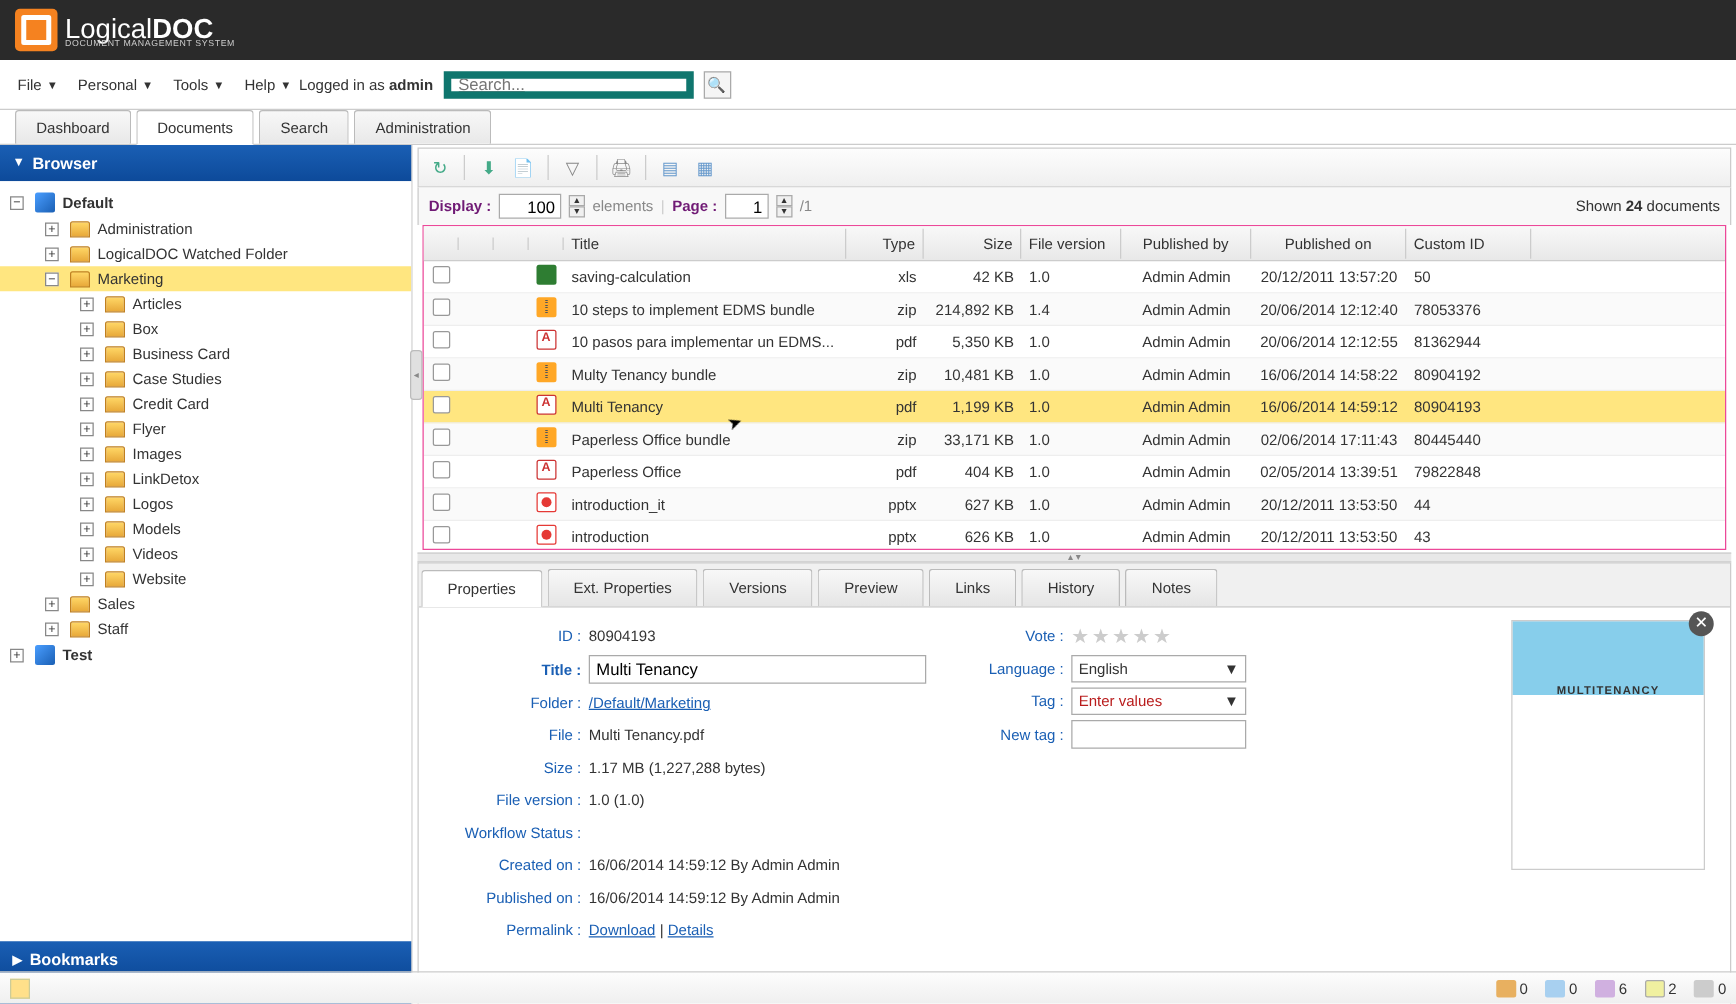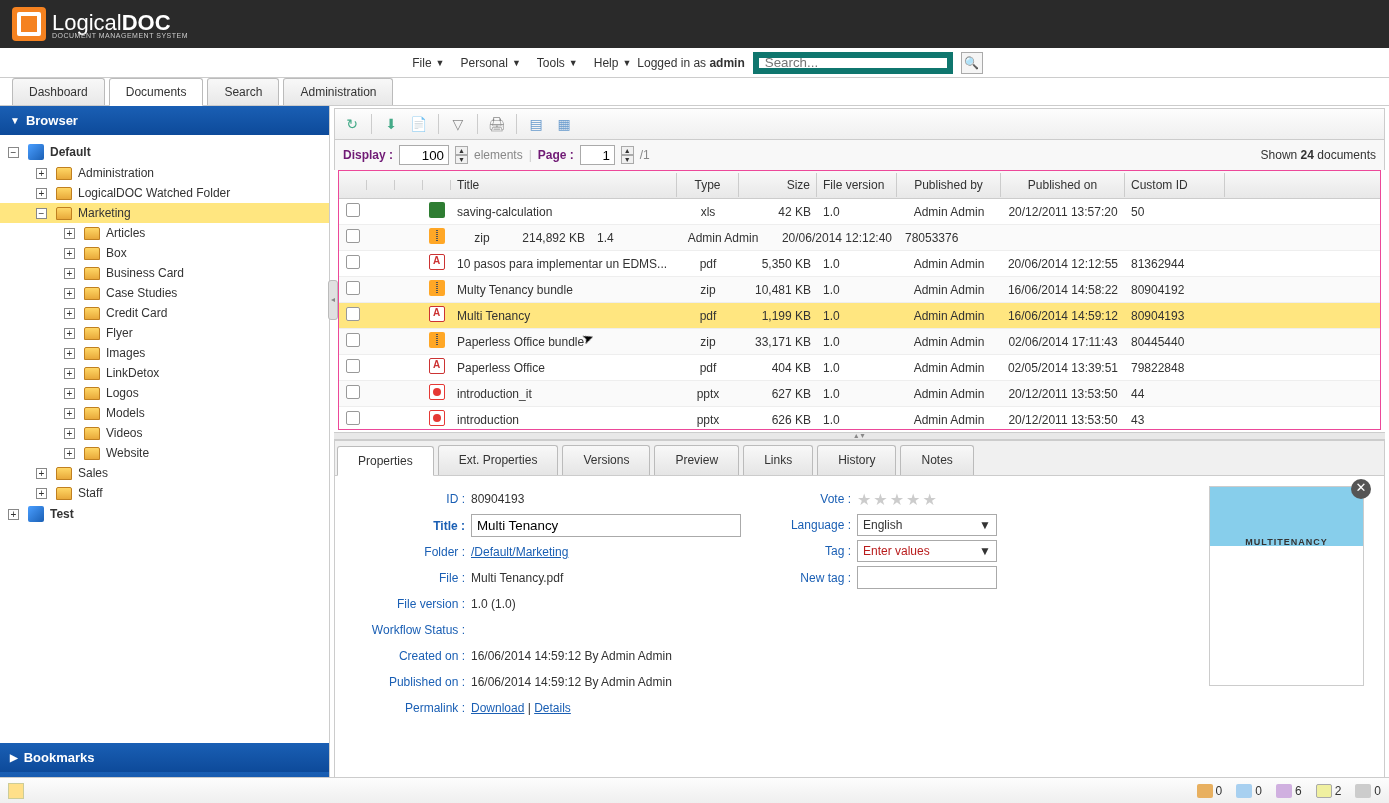--- a/index.html
+++ b/index.html
@@ -4,21 +4,21 @@
 <style>
 * { box-sizing: border-box; margin: 0; padding: 0; }
 body { font-family: Arial, sans-serif; font-size: 12px; color: #333; background: #fff; width: 1389px; height: 803px; overflow: hidden; position: relative; }
 .header { background: #2a2a2a; height: 48px; display: flex; align-items: center; padding: 0 12px; }
 .logo { display: flex; align-items: center; gap: 6px; }
 .logo-icon { width: 34px; height: 34px; background: #f58220; border-radius: 4px; position: relative; }
 .logo-icon::before { content: ''; position: absolute; top: 5px; left: 5px; width: 24px; height: 24px; border: 4px solid #fff; border-radius: 2px; box-sizing: border-box; }
 .logo-text { color: #fff; font-size: 22px; font-weight: 300; }
 .logo-text b { font-weight: 600; }
 .logo-sub { color: #ccc; font-size: 7px; display: block; margin-top: -4px; letter-spacing: 0.5px; }
-.menubar { height: 30px; border-bottom: 1px solid #ccc; display: flex; align-items: center; padding: 10px 8px; justify-content: center; }
+.menubar { height: 40px; border-bottom: 1px solid #ccc; display: flex; align-items: center; padding: 10px 8px; justify-content: flex-start; }
 .menu-left { display: flex; gap: 4px; }
 .menu-item { padding: 4px 6px; cursor: pointer; display: flex; align-items: center; gap: 4px; }
 .caret { font-size: 9px; }
 .menu-right { display: flex; align-items: center; gap: 8px; }
 .search-box { border: 6px solid #0f766e; padding: 3px 6px; width: 200px; height: 22px; text-decoration: underline; }
 .search-btn { width: 22px; height: 22px; border: 1px solid #aaa; display: flex; align-items: center; justify-content: center; cursor: pointer; background: #f5f5f5; }
 .tabbar { height: 28px; border-bottom: 1px solid #ccc; display: flex; align-items: flex-end; padding-left: 12px; gap: 4px; }
 .tab { padding: 6px 16px; border: 1px solid #bbb; border-bottom: none; border-radius: 3px 3px 0 0; background: linear-gradient(#f8f8f8, #e8e8e8); cursor: pointer; font-size: 12px; }
 .tab.active { background: #fff; position: relative; top: 1px; border-bottom: 1px solid #fff; }
 .main { display: flex; height: 695px; }
@@ -48,21 +48,21 @@
 .grid-body { overflow-y: scroll; flex: 1; }
 .grid-row { display: flex; height: 26px; align-items: center; border-bottom: 1px solid #eee; }
 .grid-row:nth-child(even) { background: #fafafa; }
 .grid-row.selected { background: #ffe680; }
 .col { padding: 3px 6px; overflow: hidden; white-space: nowrap; text-overflow: ellipsis; }
 .c-check { width: 28px; text-align: center; flex-shrink: 0; }
 .c-icon1 { width: 28px; flex-shrink: 0; }
 .c-icon2 { width: 28px; flex-shrink: 0; }
 .c-icon3 { width: 28px; text-align: center; flex-shrink: 0; }
 .c-title { width: 226px; flex-shrink: 0; }
-.c-type { width: 62px; text-align: center; flex-shrink: 0; }
+.c-type { width: 62px; text-align: right; flex-shrink: 0; }
 .c-size { width: 78px; text-align: right; flex-shrink: 0; }
 .c-ver { width: 80px; text-align: left; flex-shrink: 0; }
 .c-pub { width: 104px; text-align: center; flex-shrink: 0; }
 .c-date { width: 124px; text-align: center; flex-shrink: 0; }
 .c-custom { width: 100px; flex-shrink: 0; }
 .file-xls { width: 16px; height: 16px; background: #2e7d32; display: inline-block; border-radius: 2px; }
 .file-zip { width: 16px; height: 16px; background: #ffa726; display: inline-block; border-radius: 2px; position: relative; }
 .file-zip::after{ content:''; position:absolute; left:7px; top:2px; width:2px; height:12px; background: repeating-linear-gradient(#555 0, #555 1px, transparent 1px, transparent 2px); }
 .file-pdf { width: 16px; height: 16px; background: #fff; border: 1px solid #cc3333; display: inline-block; border-radius: 2px; position: relative; }
 .file-pdf::after { content: 'A'; color: #cc3333; font-size: 10px; font-weight: bold; position: absolute; left: 3px; top: 0; }
@@ -320,20 +320,21 @@
             <div class="col c-ver">1.0</div>
             <div class="col c-pub">Admin Admin</div>
             <div class="col c-date">20/12/2011 13:57:20</div>
             <div class="col c-custom">50</div>
           </div>
           <div class="grid-row">
             <div class="col c-check"><span class="checkbox"></span></div>
             <div class="col c-icon1"></div>
             <div class="col c-icon2"></div>
             <div class="col c-icon3"><span class="file-zip"></span></div>
+            <div class="col c-title">10 steps to implement EDMS bundle</div>
             <div class="col c-type">zip</div>
             <div class="col c-size">214,892 KB</div>
             <div class="col c-ver">1.4</div>
             <div class="col c-pub">Admin Admin</div>
             <div class="col c-date">20/06/2014 12:12:40</div>
             <div class="col c-custom">78053376</div>
           </div>
           <div class="grid-row">
             <div class="col c-check"><span class="checkbox"></span></div>
             <div class="col c-icon1"></div>
@@ -450,20 +451,24 @@
               <span class="prop-label"><b>Title :</b></span>
               <input class="prop-input" value="Multi Tenancy" style="">
             </div>
           <div class="prop-row">
               <span class="prop-label">Folder :</span>
               <span class="prop-link">/Default/Marketing</span>
             </div>
           <div class="prop-row">
               <span class="prop-label">File :</span>
               <span>Multi Tenancy.pdf</span>
+            </div>
+          <div class="prop-row">
+              <span class="prop-label">Size :</span>
+              <span>1.17 MB (1,227,288 bytes)</span>
             </div>
           <div class="prop-row">
               <span class="prop-label">File version :</span>
               <span>1.0 (1.0)</span>
             </div>
           <div class="prop-row">
               <span class="prop-label">Workflow Status :</span>
               <span></span>
             </div>
           <div class="prop-row">

